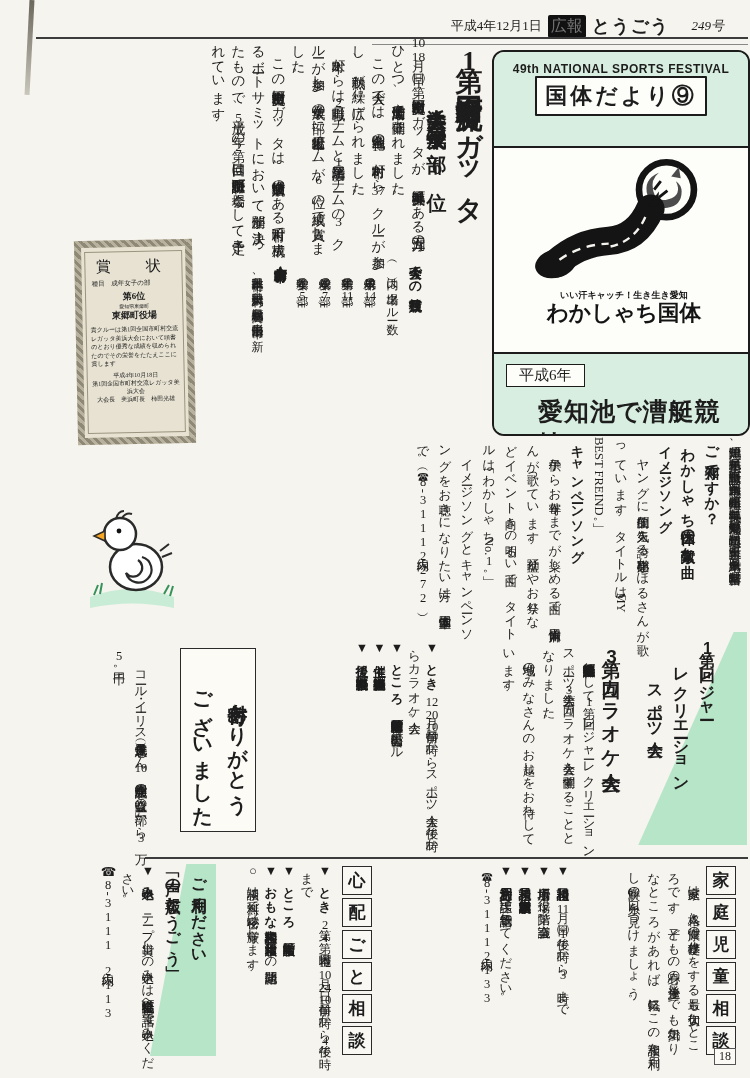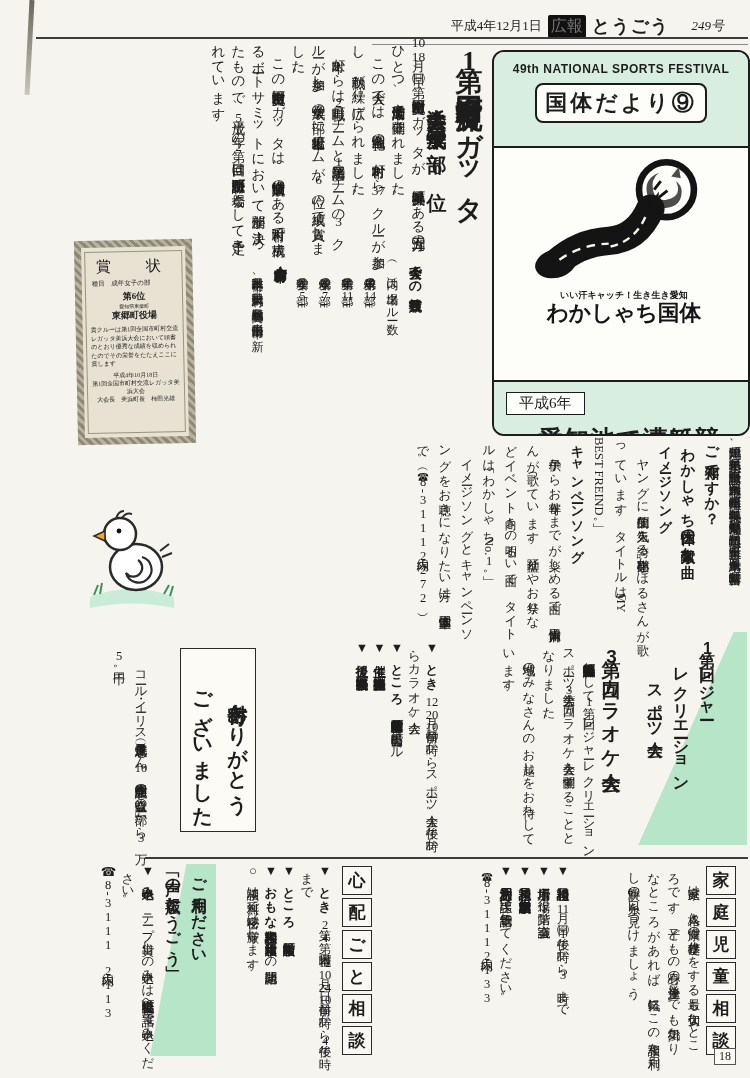--- a/index.html
+++ b/index.html
@@ -16,22 +16,22 @@
   
   #hdr{top:14px;right:26px;display:flex;align-items:center;gap:6px;font-size:13px;}
   #hdr .logobox{background:#111;color:#737373;font-weight:normal;padding:1px 3px;font-size:16px;border-radius:2px;}
   #hdr .logoname{font-weight:bold;font-size:18px;letter-spacing:1px;}
   #hdr .issue{margin-left:16px;font-style:italic;}
   .rule{background:#3c3c3c;}
   
   #kbox{left:492px;top:50px;width:254px;height:382px;border:2px solid #1c1c1c;border-radius:12px;background:#fdfdfa;overflow:hidden;}
   #kbox .ghead{background:#d8eee0;border-bottom:2px solid #1c1c1c;height:94px;text-align:center;}
   #kbox .en{font-size:12px;letter-spacing:.5px;padding-top:10px;font-weight:bold;}
-  #kbox .tbox{display:inline-block;margin-top:7px;border:2px solid #1c1c1c;border-radius:8px;background:#fdfdfa;padding:3px 8px;font-size:22px;font-weight:bold;letter-spacing:3px;}
-  #kbox .mid{height:232px;text-align:center;}
+  #kbox .tbox{display:inline-block;border:2px solid #1c1c1c;border-radius:1px;background:#fdfdfa;padding:3px 8px;font-size:22px;font-weight:bold;letter-spacing:3px;}
+  #kbox .mid{height:204px;text-align:center;}
   #kbox .gfoot{background:#d8eee0;border-top:2px solid #1c1c1c;height:127px;padding:10px 12px;box-sizing:border-box;}
   #kbox .ybox{display:inline-block;background:#fdfdfa;border:1.5px solid #1c1c1c;padding:1px 12px;font-size:15px;}
   #kbox .venue{font-size:25px;font-weight:bold;margin-top:8px;letter-spacing:1px;margin-left:32px;}
   
   #headline{left:451px;top:46px;height:392px;font-size:27px;font-weight:bold;letter-spacing:1px;}
   #subhead{left:424px;top:46px;height:398px;font-size:20px;padding-top:48px;font-weight:bold;}
   
   #storyA{left:84px;top:36px;width:344px;height:219px;font-size:13.5px;line-height:20px;}
   #compB{left:196px;top:256px;width:230px;height:191px;font-size:12px;line-height:22.5px;letter-spacing:.5px;}
   #compB .h{font-size:13px;}

